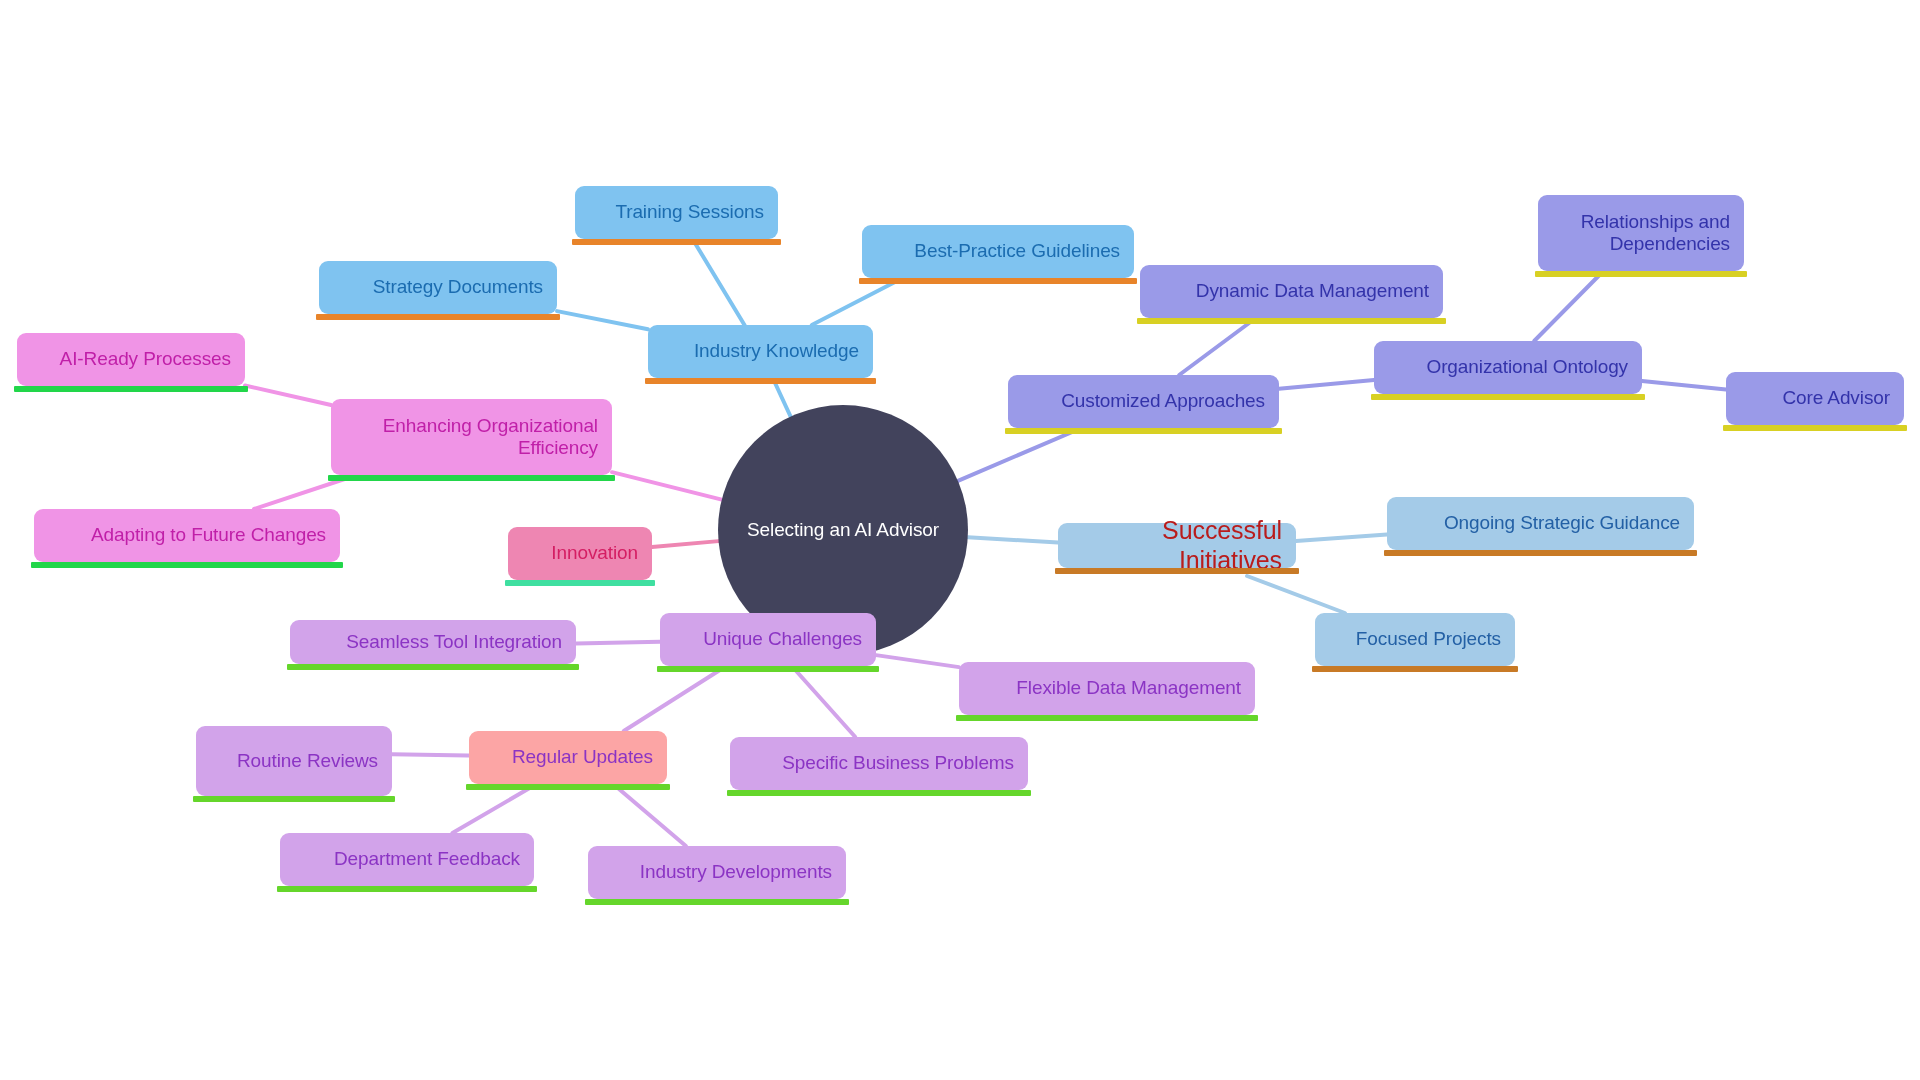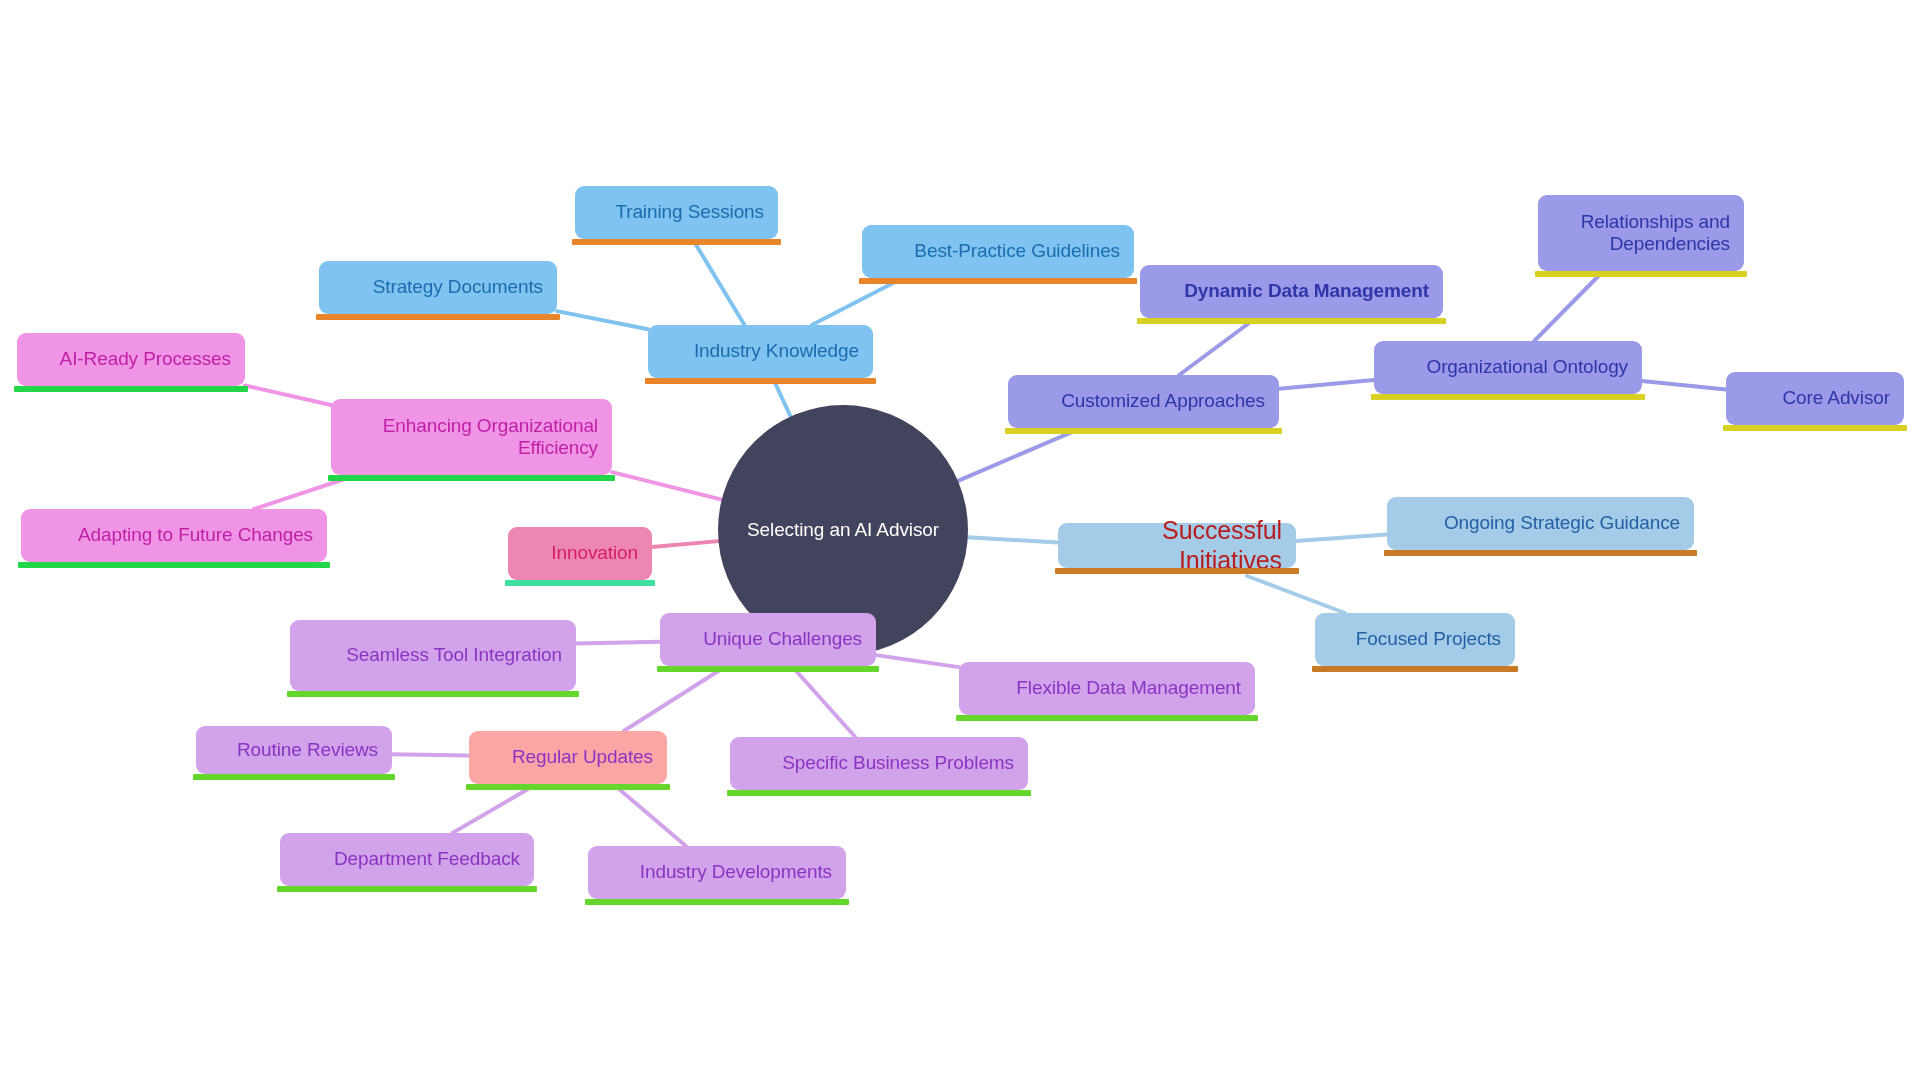--- a/index.html
+++ b/index.html
@@ -96,35 +96,35 @@
     </svg>
   <div id="node-layer">
       <div class="central" style="left: 718px; top: 405px; width: 250px; height: 250px; background: rgb(66, 67, 92); color: rgb(255, 255, 255); font-size: 19px;">
         <span>Selecting an AI Advisor</span>
       </div>
       <div class="node" style="left: 648px; top: 325px; width: 225px; height: 53px; background: rgb(127, 195, 240); color: rgb(27, 108, 176); font-size: 19px; --accent: #E8842A;"><span class="node-label">Industry Knowledge</span></div>
       <div class="node" style="left: 575px; top: 186px; width: 203px; height: 53px; background: rgb(127, 195, 240); color: rgb(27, 108, 176); font-size: 19px; --accent: #E8842A;"><span class="node-label">Training Sessions</span></div>
       <div class="node" style="left: 319px; top: 261px; width: 238px; height: 53px; background: rgb(127, 195, 240); color: rgb(27, 108, 176); font-size: 19px; --accent: #E8842A;"><span class="node-label">Strategy Documents</span></div>
       <div class="node" style="left: 862px; top: 225px; width: 272px; height: 53px; background: rgb(127, 195, 240); color: rgb(27, 108, 176); font-size: 19px; --accent: #E8842A;"><span class="node-label">Best-Practice Guidelines</span></div>
       <div class="node" style="left: 1008px; top: 375px; width: 271px; height: 53px; background: rgb(154, 154, 232); color: rgb(51, 51, 170); font-size: 19px; --accent: #D8D023;"><span class="node-label">Customized Approaches</span></div>
-      <div class="node" style="left: 1140px; top: 265px; width: 303px; height: 53px; background: rgb(154, 154, 232); color: rgb(51, 51, 170); font-size: 19px; font-weight: bold; --accent: #D8D023;"><span class="node-label">Dynamic Data Management</span></div>
+      <div class="node" style="left: 1140px; top: 265px; width: 303px; height: 53px; background: rgb(154, 154, 232); color: rgb(51, 51, 170); font-size: 19px; --accent: #D8D023;"><span class="node-label">Dynamic Data Management</span></div>
       <div class="node" style="left: 1374px; top: 341px; width: 268px; height: 53px; background: rgb(154, 154, 232); color: rgb(51, 51, 170); font-size: 19px; --accent: #D8D023;"><span class="node-label">Organizational Ontology</span></div>
       <div class="node" style="left: 1538px; top: 195px; width: 206px; height: 76px; background: rgb(154, 154, 232); color: rgb(51, 51, 170); font-size: 19px; --accent: #D8D023;"><span class="node-label">Relationships and
 Dependencies</span></div>
       <div class="node" style="left: 1726px; top: 372px; width: 178px; height: 53px; background: rgb(154, 154, 232); color: rgb(51, 51, 170); font-size: 19px; --accent: #D8D023;"><span class="node-label">Core Advisor</span></div>
       <div class="node" style="left: 1058px; top: 523px; width: 238px; height: 45px; background: rgb(164, 203, 232); color: #b91c1c; font-size: 25px; --accent: #C87A26;"><span class="node-label">Successful Initiatives</span></div>
       <div class="node" style="left: 1387px; top: 497px; width: 307px; height: 53px; background: rgb(164, 203, 232); color: rgb(35, 96, 165); font-size: 19px; --accent: #C87A26;"><span class="node-label">Ongoing Strategic Guidance</span></div>
       <div class="node" style="left: 1315px; top: 613px; width: 200px; height: 53px; background: rgb(164, 203, 232); color: rgb(35, 96, 165); font-size: 19px; --accent: #C87A26;"><span class="node-label">Focused Projects</span></div>
       <div class="node" style="left: 331px; top: 399px; width: 281px; height: 76px; background: rgb(240, 148, 230); color: rgb(192, 31, 168); font-size: 19px; --accent: #22D64A;"><span class="node-label">Enhancing Organizational
 Efficiency</span></div>
       <div class="node" style="left: 17px; top: 333px; width: 228px; height: 53px; background: rgb(240, 148, 230); color: rgb(192, 31, 168); font-size: 19px; --accent: #22D64A;"><span class="node-label">AI-Ready Processes</span></div>
-      <div class="node" style="left: 21px; top: 509px; width: 306px; height: 53px; background: rgb(240, 148, 230); color: rgb(192, 31, 168); font-size: 19px; --accent: #22D64A;"><span class="node-label">Adapting to Future Changes</span></div>
+      <div class="node" style="left: 34px; top: 509px; width: 306px; height: 53px; background: rgb(240, 148, 230); color: rgb(192, 31, 168); font-size: 19px; --accent: #22D64A;"><span class="node-label">Adapting to Future Changes</span></div>
       <div class="node" style="left: 508px; top: 527px; width: 144px; height: 53px; background: rgb(238, 134, 178); color: rgb(212, 30, 99); font-size: 19px; --accent: #3FDFA0;"><span class="node-label">Innovation</span></div>
       <div class="node" style="left: 660px; top: 613px; width: 216px; height: 53px; background: rgb(210, 163, 234); color: rgb(139, 52, 196); font-size: 19px; --accent: #65D62B;"><span class="node-label">Unique Challenges</span></div>
-      <div class="node" style="left: 290px; top: 620px; width: 286px; height: 71px; background: rgb(210, 163, 234); color: rgb(139, 52, 196); font-size: 19px; --accent: #65D62B;"><span class="node-label">Seamless Tool Integration</span></div>
+      <div class="node" style="left: 290px; top: 620px; width: 286px; height: 44px; background: rgb(210, 163, 234); color: rgb(139, 52, 196); font-size: 19px; --accent: #65D62B;"><span class="node-label">Seamless Tool Integration</span></div>
       <div class="node" style="left: 959px; top: 662px; width: 296px; height: 53px; background: rgb(210, 163, 234); color: rgb(139, 52, 196); font-size: 19px; --accent: #65D62B;"><span class="node-label">Flexible Data Management</span></div>
       <div class="node" style="left: 730px; top: 737px; width: 298px; height: 53px; background: rgb(210, 163, 234); color: rgb(139, 52, 196); font-size: 19px; --accent: #65D62B;"><span class="node-label">Specific Business Problems</span></div>
       <div class="node" style="left: 469px; top: 731px; width: 198px; height: 53px; background: #fca5a5; color: rgb(139, 52, 196); font-size: 19px; --accent: #65D62B;"><span class="node-label">Regular Updates</span></div>
-      <div class="node" style="left: 196px; top: 726px; width: 196px; height: 48px; background: rgb(210, 163, 234); color: rgb(139, 52, 196); font-size: 19px; --accent: #65D62B;"><span class="node-label">Routine Reviews</span></div>
+      <div class="node" style="left: 196px; top: 726px; width: 196px; height: 70px; background: rgb(210, 163, 234); color: rgb(139, 52, 196); font-size: 19px; --accent: #65D62B;"><span class="node-label">Routine Reviews</span></div>
       <div class="node" style="left: 280px; top: 833px; width: 254px; height: 53px; background: rgb(210, 163, 234); color: rgb(139, 52, 196); font-size: 19px; --accent: #65D62B;"><span class="node-label">Department Feedback</span></div>
       <div class="node" style="left: 588px; top: 846px; width: 258px; height: 53px; background: rgb(210, 163, 234); color: rgb(139, 52, 196); font-size: 19px; --accent: #65D62B;"><span class="node-label">Industry Developments</span></div>
     </div>
 </div>
 
 </body></html>

